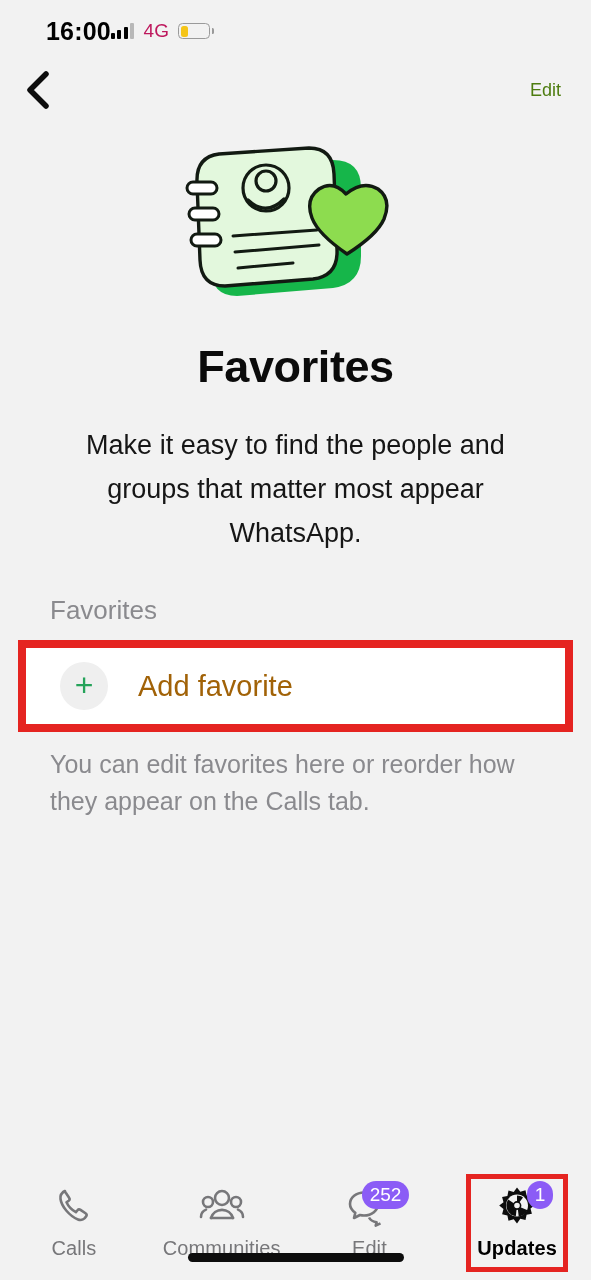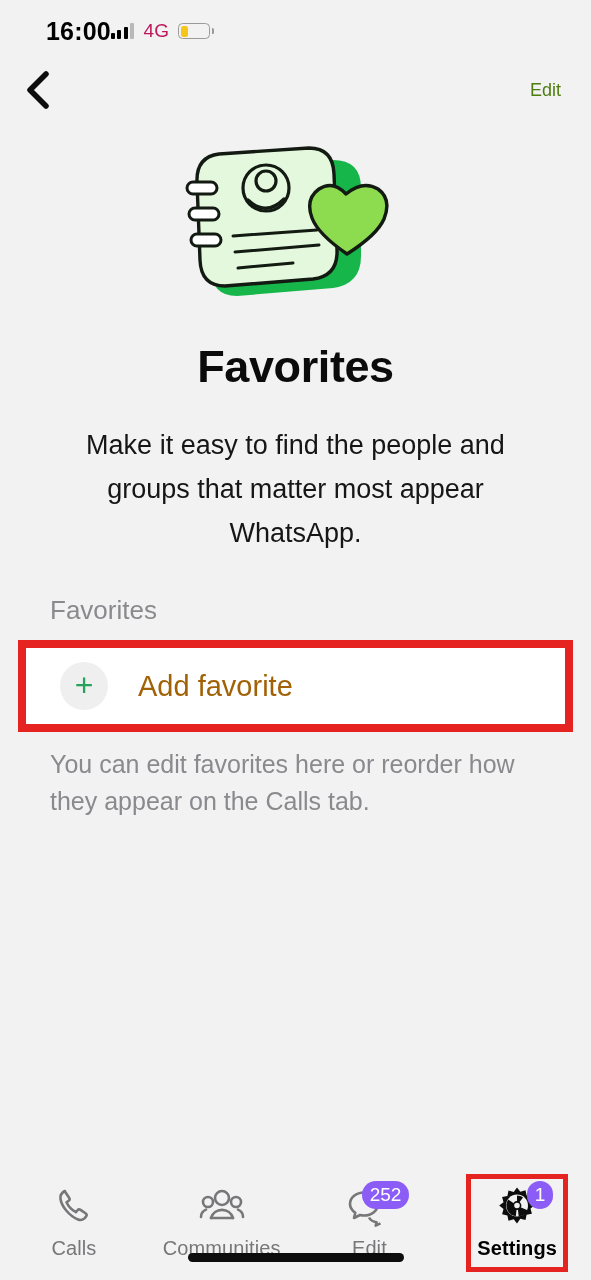--- a/index.html
+++ b/index.html
@@ -315,18 +315,18 @@
           <circle cx="22" cy="20.5" r="11" fill="#f2f2f2"></circle>
           <g fill="#0d0d0d">
             <path d="M22 10.5c2.2 0 4.3.7 6 1.9l-6 8.1z"></path>
             <path d="M32.6 25.2a11 11 0 0 1-8.9 6.2l-1.2-10.4z"></path>
             <path d="M13.2 14.4a11 11 0 0 0 7.6 16.9l1.2-10.8z"></path>
           </g>
           <circle cx="22" cy="20.5" r="3.6" fill="#f2f2f2" stroke="#0d0d0d" stroke-width="1.6"></circle>
         </svg>
         <span class="badge-pill small">1</span>
       </span>
-      <span class="tab-label">Settings</span>
+      <span class="tab-label">Updates</span>
     </div>
   </div>
 
   <div class="home-indicator"></div>
 </div>
 
 </body></html>

